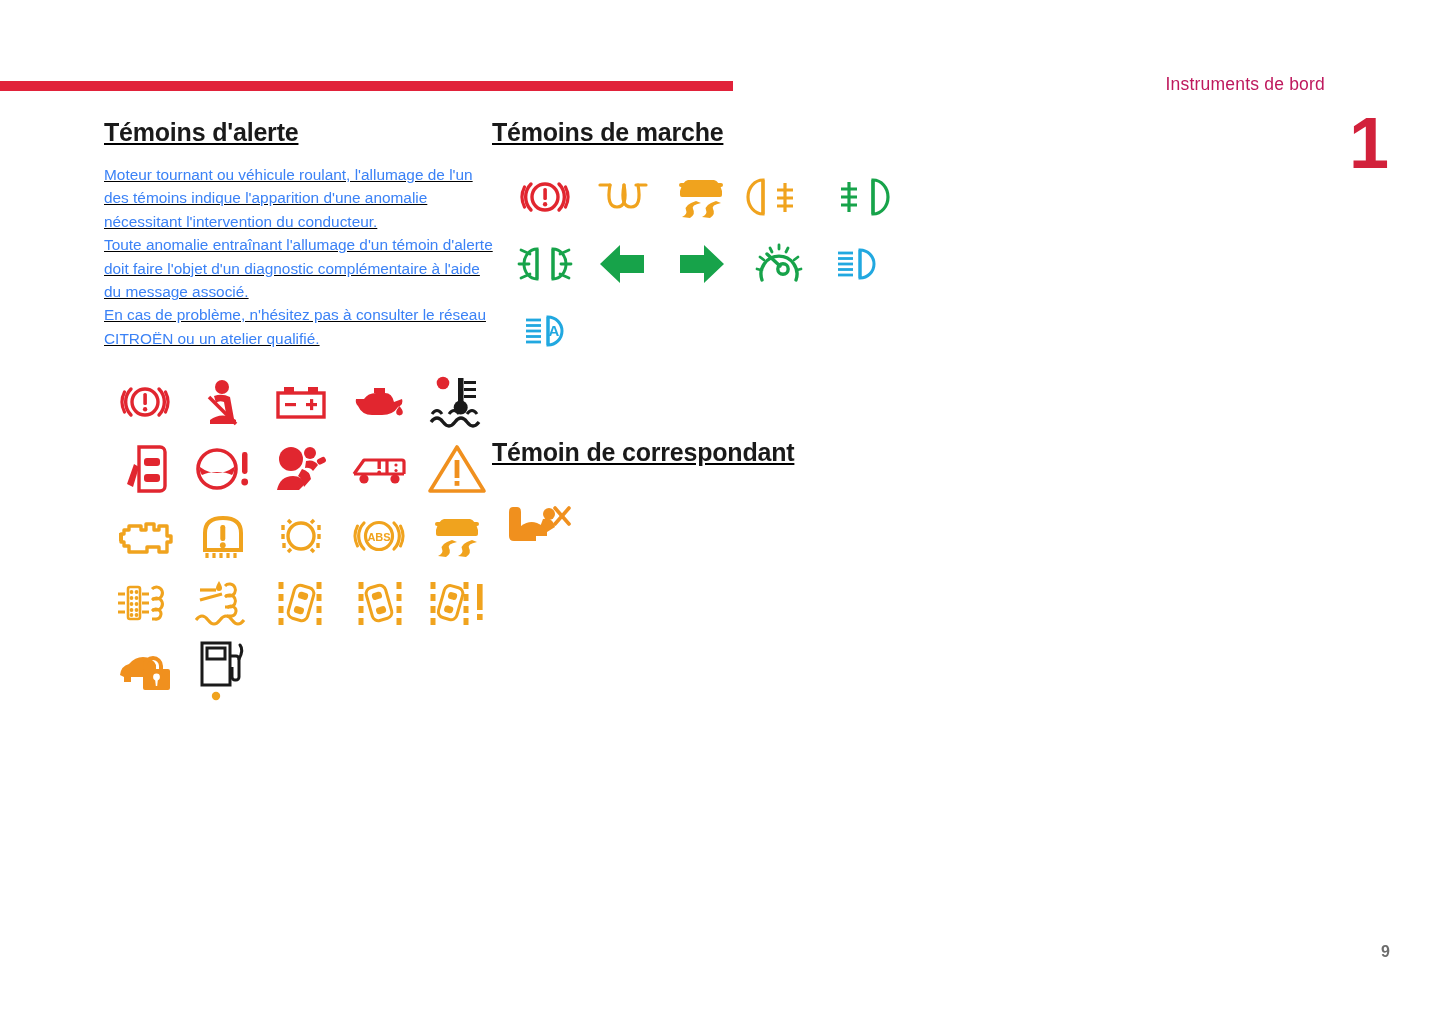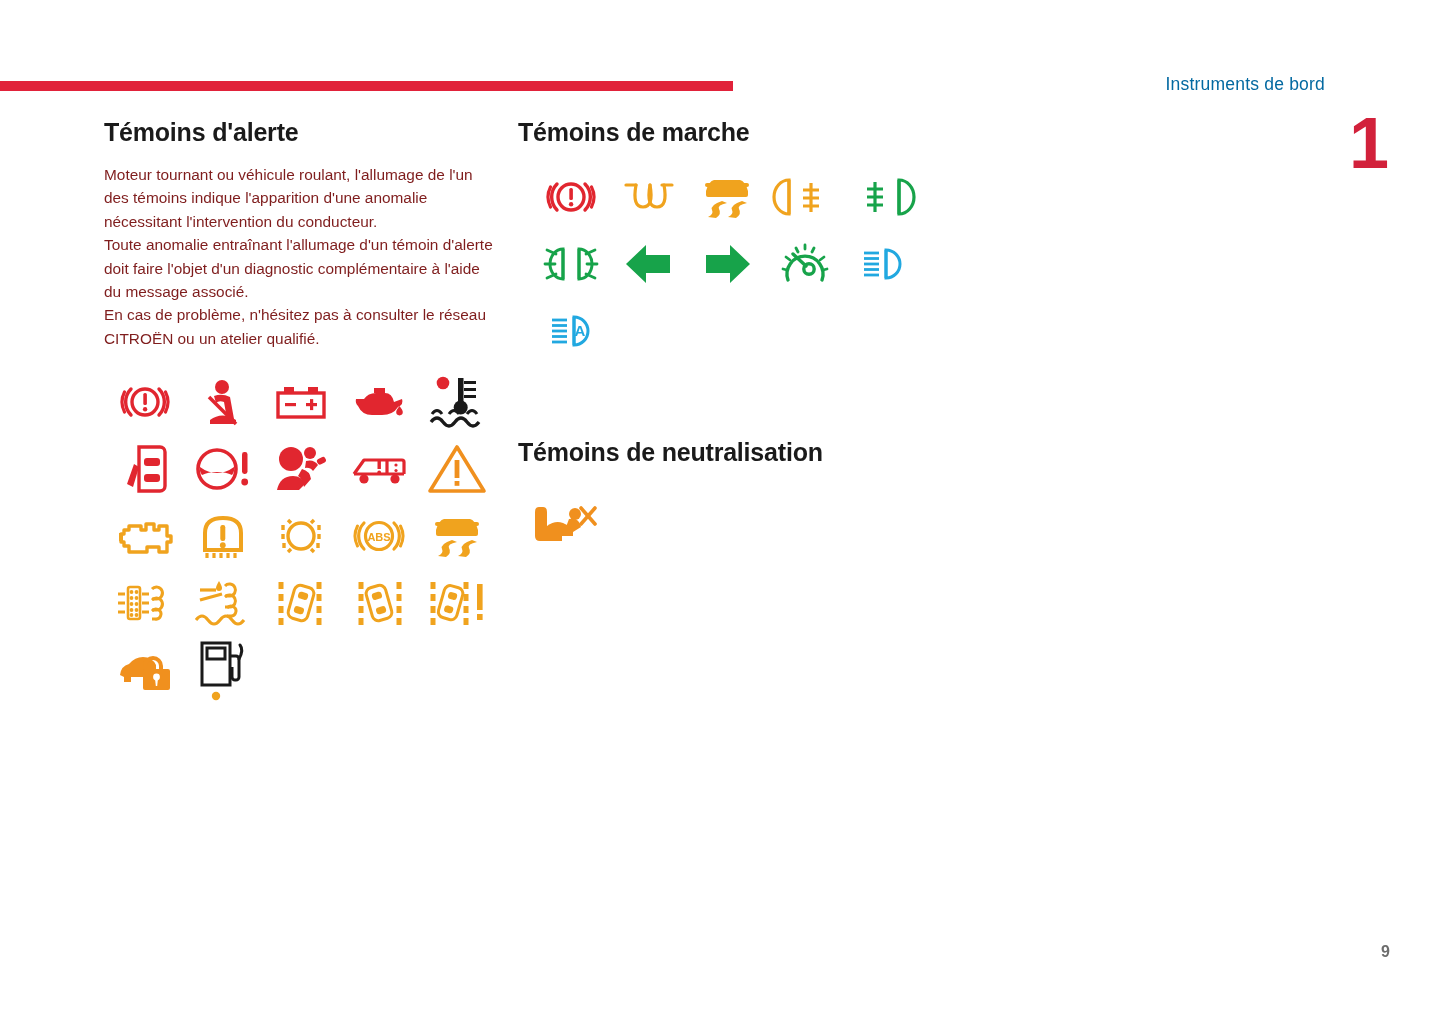--- a/index.html
+++ b/index.html
@@ -22,21 +22,21 @@
     top: 81px;
     width: 733px;
     height: 10px;
     background: #e1223a;
   }
   .header-title {
     position: absolute;
     right: 120px;
     top: 74px;
     font-size: 17.5px;
-    color: #0369a1;
+    color: #be185d;
     letter-spacing: 0.2px;
     white-space: nowrap;
     margin-left: 23px;
   }
   .chapter-number {
     position: absolute;
     right: 56px;
     top: 107px;
     font-size: 72px;
     font-weight: bold;
@@ -50,38 +50,39 @@
     bottom: 58px;
     font-size: 16px;
     font-weight: bold;
     color: #6d6d6d;
   }
 
   
   .col {
     position: absolute;
     top: 118px;
+    text-decoration: underline;
   }
   .col-left  { left: 104px; width: 392px; }
-  .col-right { left: 518px; width: 420px; }
+  .col-right { left: 492px; width: 420px; }
 
   h2.section-title {
     margin: 0 0 16px 0;
     font-size: 25px;
     font-weight: bold;
     color: #1a1a1a;
     letter-spacing: -0.2px;
   }
   .section-title.spaced { margin-top: 74px; }
 
   p.body-text {
     margin: 0;
     font-size: 15.4px;
     line-height: 1.52;
-    color: #7f1d1d;
+    color: #3b82f6;
     white-space: pre-line;
   }
 
   
   .icon-grid {
     display: grid;
     grid-template-columns: repeat(5, 78px);
     grid-auto-rows: 67px;
     align-items: center;
     justify-items: center;
@@ -498,21 +499,21 @@
             <path d="M8 11.5 h15"></path>
             <path d="M8 17 h15"></path>
           <path d="M8 22.5 h15"></path>
             <path d="M8 28 h15"></path>
         </g>
         <text x="36" y="22" font-family="Liberation Sans, sans-serif" font-size="15" font-weight="bold" fill="#21a8e0" text-anchor="middle">A</text>
       </svg>
     </div>
   </div>
 
-  <h2 class="section-title spaced">Témoins de neutralisation</h2>
+  <h2 class="section-title spaced">Témoin de correspondant</h2>
 
   <div class="single-icon">
     <div class="icon-cell">
       <svg width="66" height="44" viewBox="0 0 66 44">
         <path d="M6 5 q-4 0 -4 5 v24 q0 5 5 5 h22 v-8 h-15 v-21 q0 -5 -4 -5 z" fill="#f0901e"></path>
         <path d="M14 24 q8 -6 16 -3 l10 5 v8 h-26 z" fill="#f0901e"></path>
         <circle cx="42" cy="12" r="6" fill="#f0901e"></circle>
         <path d="M36 17 q10 -2 12 8 l-8 5 q-2 -6 -7 -5 z" fill="#f0901e"></path>
         <g stroke="#f0901e" stroke-width="3.6" stroke-linecap="round">
           <path d="M48 6 L62 22"></path>

